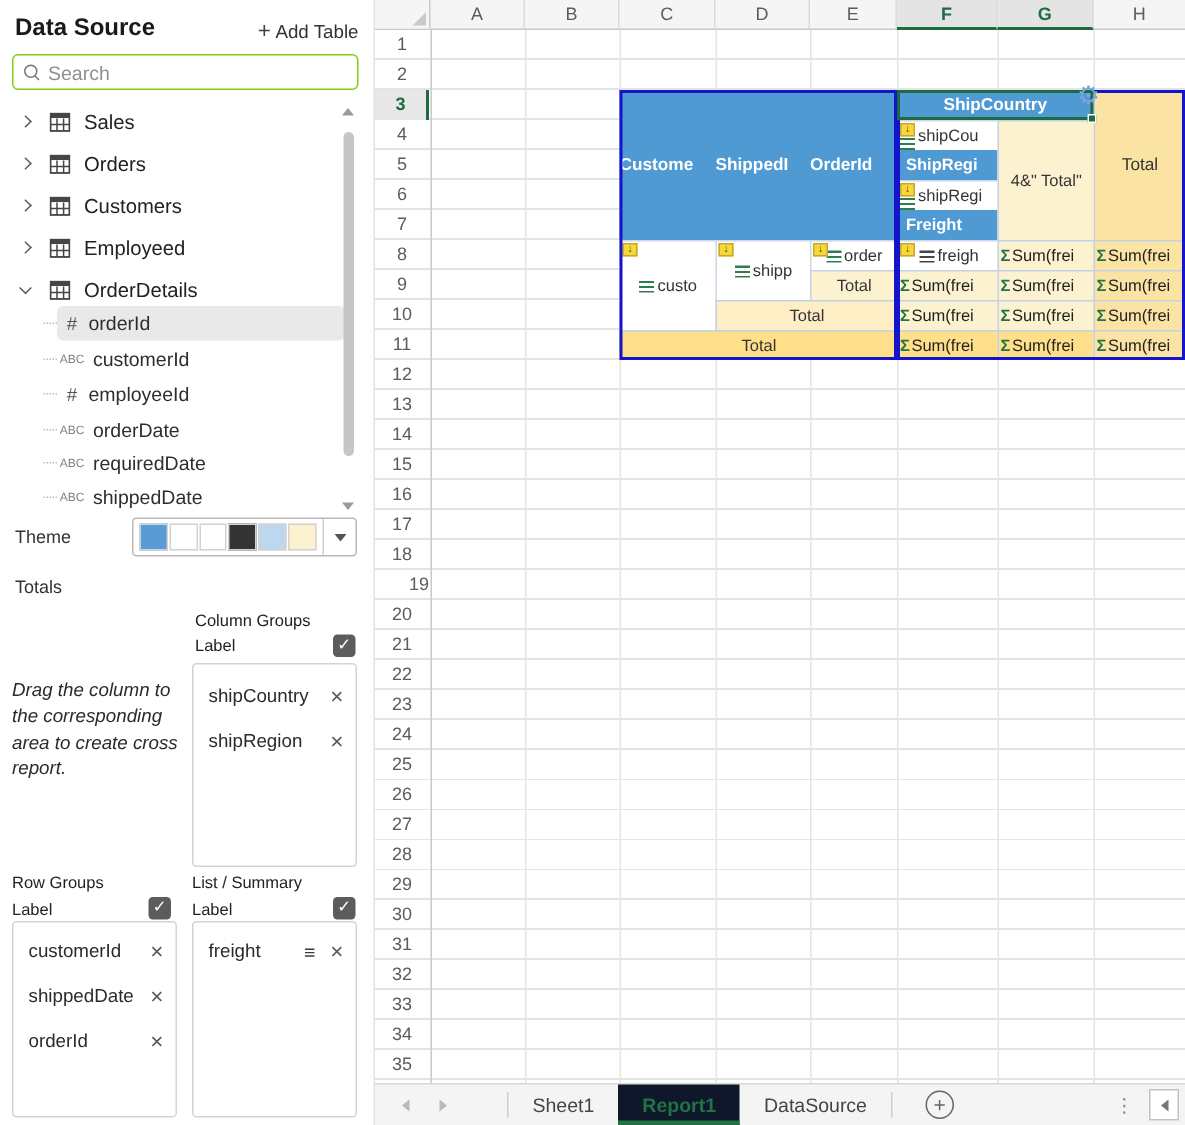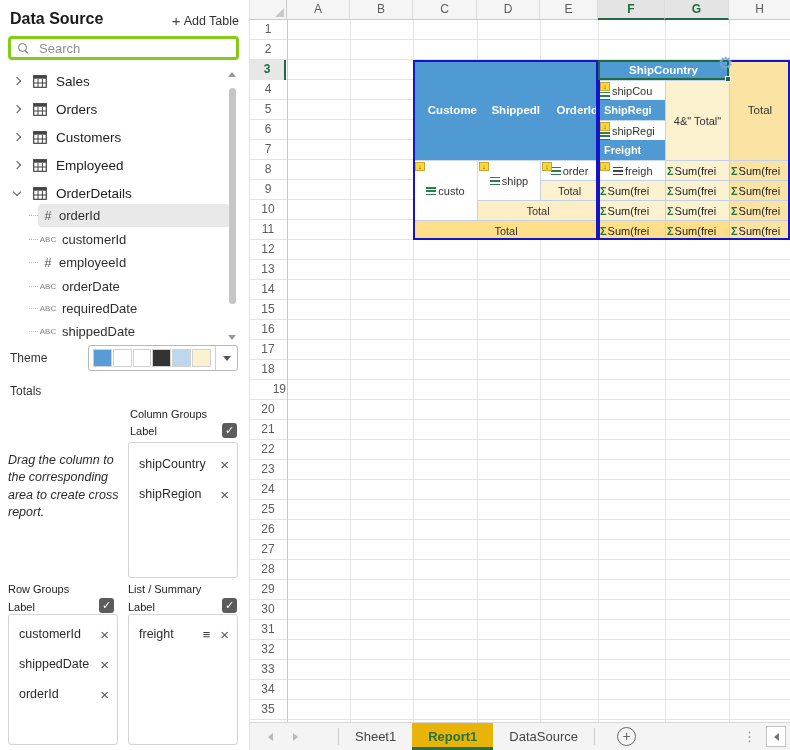--- a/index.html
+++ b/index.html
@@ -4,21 +4,21 @@
 <style>
   * { box-sizing: border-box; margin: 0; padding: 0; }
   html,body { width:790px; height:750px; overflow:hidden;
     font-family:"Liberation Sans", sans-serif; background:#fff; color:#222; }
 
   
   #sidebar { position:absolute; left:0; top:0; width:250px; height:750px; background:#fff; border-right:1px solid #e3e3e3; }
   .sb-title { position:absolute; left:10px; top:10px; font-size:16px; font-weight:bold; color:#1a1a1a; }
   .add-table { position:absolute; right:10px; top:13px; font-size:12.5px; color:#333; cursor:pointer; display:flex; align-items:center; gap:3px;}
   .add-table .plus { font-size:15px; font-weight:400; color:#444; line-height:1; }
-  .search-box { position:absolute; left:8px; top:36px; width:231px; height:24px; border:3px solid #84cc16; border-radius:4px; display:flex; align-items:center; padding-left:7px; gap:11px; background:#fff;}
+  .search-box { position:absolute; left:8px; top:36px; width:231px; height:24px; border:1px solid #84cc16; border-radius:4px; display:flex; align-items:center; padding-left:7px; gap:6px; background:#fff;}
   .mag { width:10px; height:10px; position:relative; }
   .mag::before { content:""; position:absolute; left:0; top:0; width:7px; height:7px; border:1.4px solid #757575; border-radius:50%; }
   .mag::after { content:""; position:absolute; left:7px; top:7px; width:4px; height:1.4px; background:#757575; transform:rotate(45deg); transform-origin:left center;}
   .search-ph { font-size:13px; color:#8f8f8f; }
 
   .tree-row { position:absolute; left:0; width:228px; height:26px; display:flex; align-items:center; }
   .tree-row .chev { margin-left:14px; width:6px; height:6px; border-right:1.3px solid #5b5b5b; border-bottom:1.3px solid #5b5b5b; }
   .chev.right { transform:rotate(-45deg); }
   .chev.down  { transform:rotate(45deg); margin-top:-3px;}
   .tree-row .tname { font-size:13.5px; color:#222; margin-left:9px; }
@@ -72,41 +72,41 @@
   .c-blue { background:#4f9ad3; color:#fff; font-weight:bold; }
   .c-white { background:#fff; border-top:1px solid #ccd8ea; border-left:1px solid #ccd8ea;}
   .t-cream { background:#fdf2d0; }
   .t-med   { background:#fbe3a4; }
   .t-med2  { background:#fdeec6; }
   .t-dark  { background:#ffdf8a; }
   .lite-b { border-top:1px solid #c3d1e8; border-left:1px solid #c3d1e8; }
   .ctr { display:flex; align-items:center; justify-content:center; }
   .lft { display:flex; align-items:center; }
   .cell .txt { color:#333; }
-  .blue-lbl { position:absolute; top:0; height:100px; line-height:100px; text-align:right; font-weight:bold; color:#fff; font-size:11.5px;}
+  .blue-lbl { position:absolute; top:0; height:100px; line-height:100px; text-align:left; font-weight:bold; color:#fff; font-size:11.5px;}
   .sum-cell { position:absolute; overflow:hidden; white-space:nowrap; display:flex; align-items:center; font-size:11px; padding-left:1px; border-top:1px solid #c3d1e8; border-left:1px solid #c3d1e8;}
   .sigma { color:#217346; font-weight:bold; margin-right:1px; font-size:11px; flex:0 0 auto;}
   .navy { position:absolute; border:2px solid #1414cc; pointer-events:none; z-index:5; }
   .selbox { position:absolute; border:2px solid #1d6b45; z-index:6; pointer-events:none;}
   .selbox .handle { position:absolute; right:-4px; bottom:-4px; width:6px; height:6px; background:#1d6b45; border:1px solid #fff; }
   .marker { position:absolute; left:1px; top:1px; width:10px; height:9px; background:#f8d73b; border:1px solid #c9a72e; font-size:7px; line-height:8px; text-align:center; color:#5a5200; font-weight:bold; z-index:3;}
   .glines { width:10px; height:8px; flex:0 0 auto; margin-right:2px;
     background:repeating-linear-gradient(to bottom, #2e7d4f 0 1.5px, transparent 1.5px 3.4px); }
   .glines.dark { background:repeating-linear-gradient(to bottom, #444 0 1.5px, transparent 1.5px 3.4px); }
   .gear { position:absolute; left:468px; top:55px; font-size:17px; color:#79a5d9; z-index:7; line-height:1; cursor:pointer;}
 
   
   #tabbar { position:absolute; left:0; top:722px; width:540px; height:28px; background:#f4f4f4; border-top:1px solid #d8d8d8; display:flex; align-items:stretch; }
   .nav-arrows { display:flex; align-items:center; gap:20px; padding-left:18px; width:88px; }
   .na { width:0; height:0; border-top:4.5px solid transparent; border-bottom:4.5px solid transparent; }
   .na.left { border-right:5.5px solid #b9b9b9; }
   .na.right { border-left:5.5px solid #b9b9b9; }
   .tabsep { width:1px; background:#cdcdcd; margin:5px 0; }
   .sheet-tab { display:flex; align-items:center; padding:0 16px; font-size:13px; color:#444; position:relative; cursor:pointer;}
-  .sheet-tab.active { color:#217346; font-weight:bold; background:#eab308; }
+  .sheet-tab.active { color:#217346; font-weight:bold; background:#0f172a; }
   .sheet-tab.active::after { content:""; position:absolute; left:0; right:0; bottom:0; height:3px; background:#217346; }
   .addsheet { width:19px; height:19px; border:1.4px solid #666; border-radius:50%; color:#666; font-size:14px; line-height:16px; text-align:center; align-self:center; margin-left:22px; cursor:pointer;}
   .tab-right { margin-left:auto; display:flex; align-items:center; gap:10px; padding-right:4px;}
   .vdots { color:#8a8a8a; font-size:13px; }
   .scroll-left-btn { width:20px; height:21px; border:1px solid #c2c2c2; background:#fff; display:flex; align-items:center; justify-content:center; cursor:pointer;}
   .scroll-left-btn .na.left { border-right-color:#777; }
 </style>
 </head>
 <body>
 

